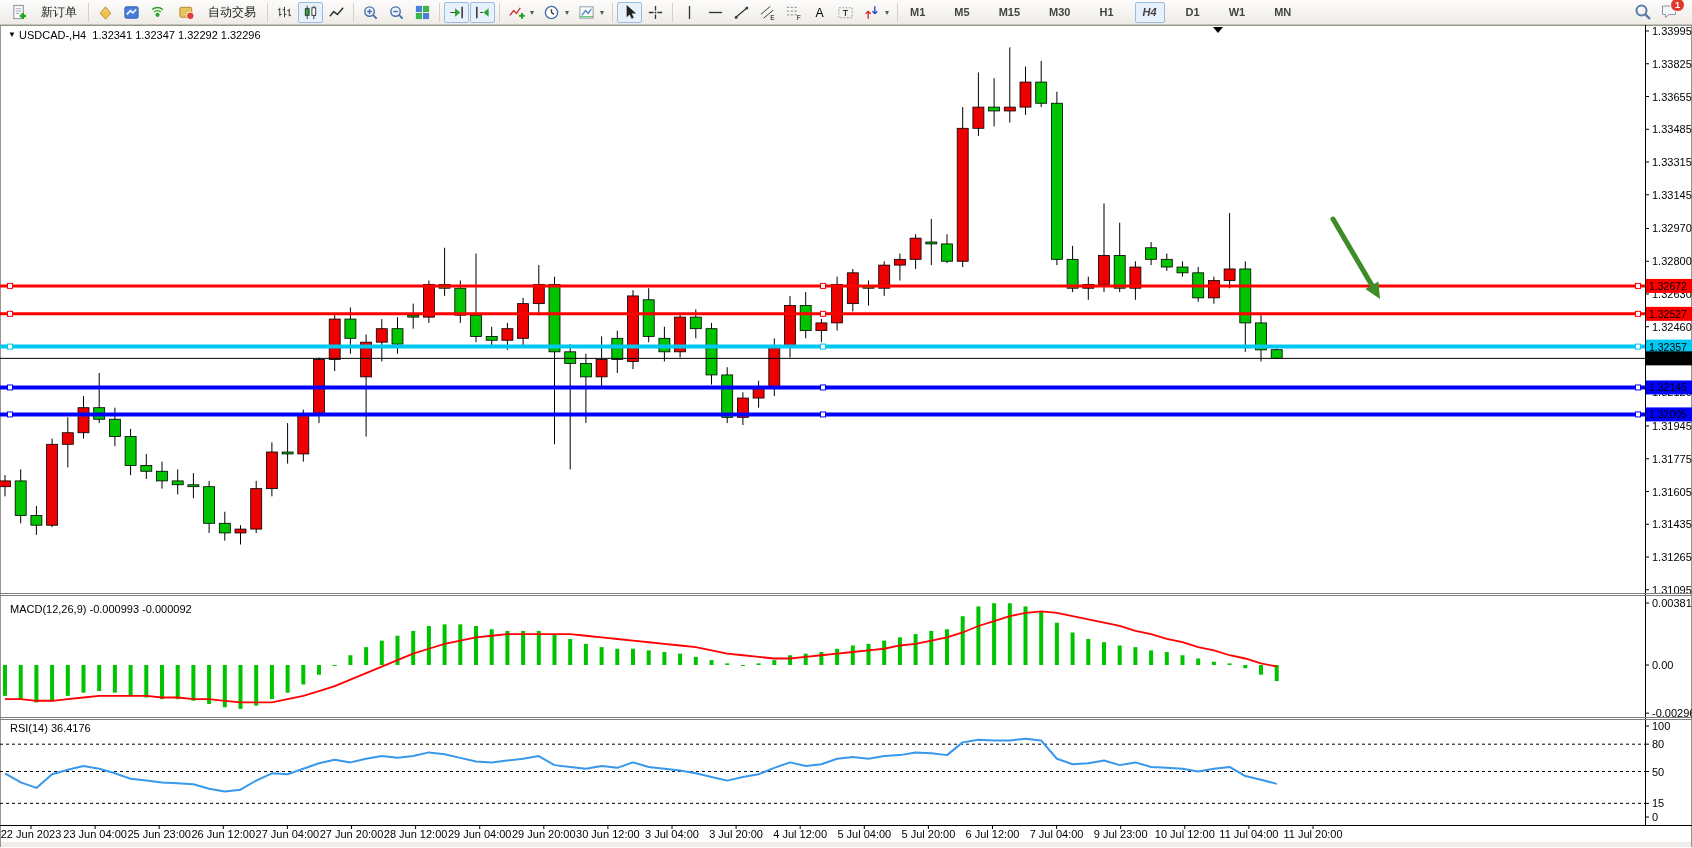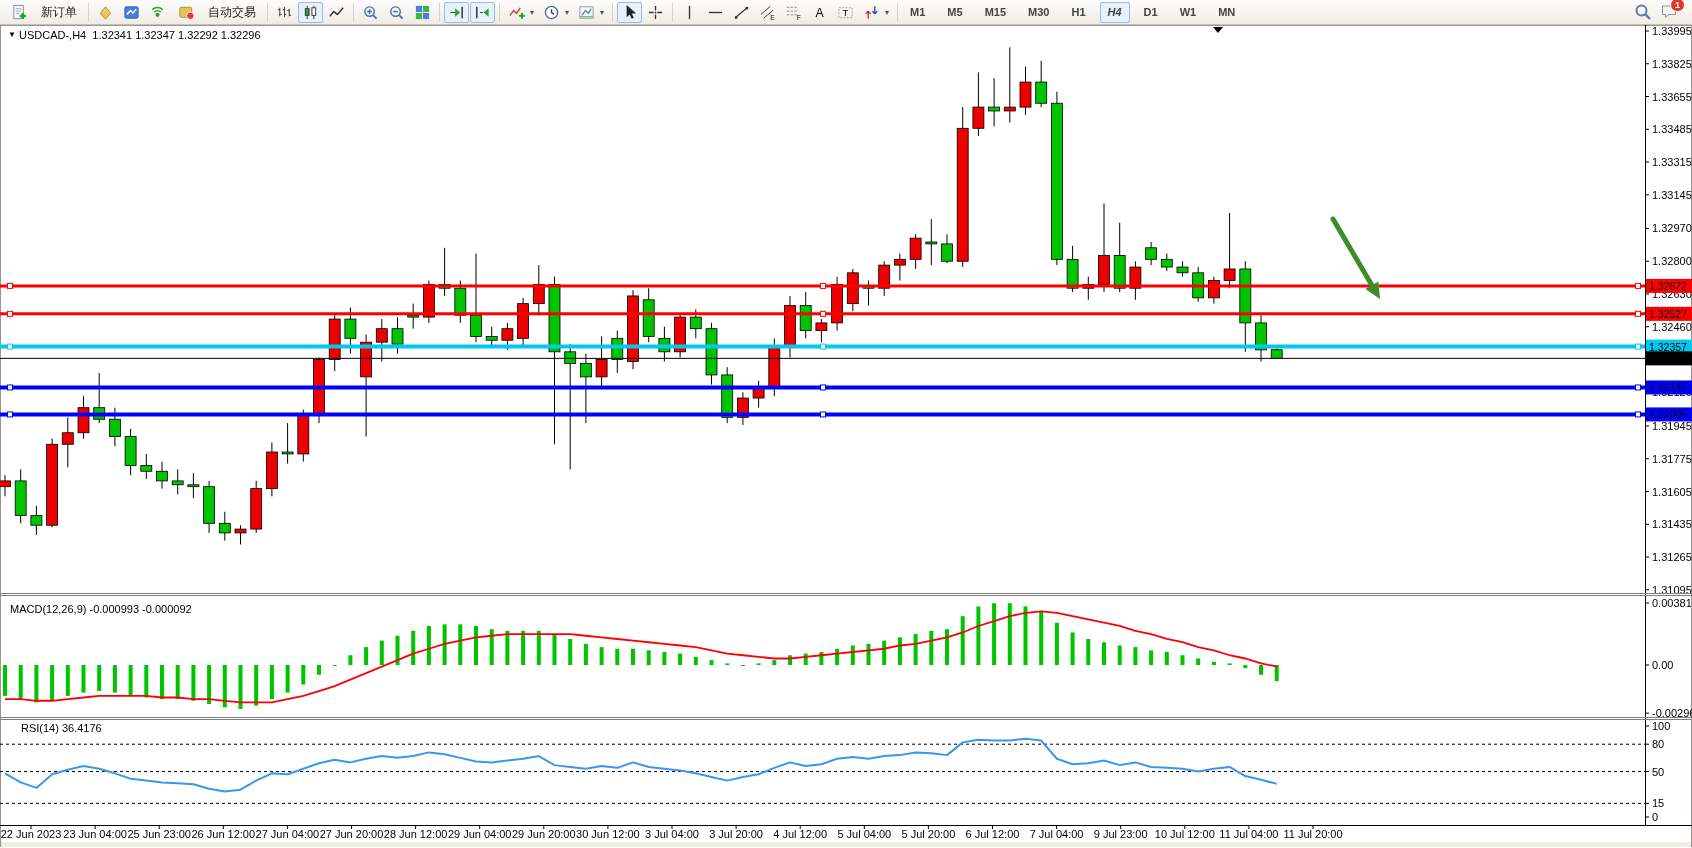--- a/index.html
+++ b/index.html
@@ -17,21 +17,21 @@
   .right-group{margin-left:auto;display:flex;align-items:center;gap:8px;padding-right:10px;}
   .chat-wrap{position:relative;display:flex;}
   .badge{position:absolute;top:-5px;right:-7px;background:#e0382b;color:#fff;border-radius:8px;
     font-size:9px;font-weight:bold;padding:0 4px;line-height:12px;border:1px solid #fff;}
   .ic{display:block;}
   #chart-svg{position:absolute;top:0;left:0;z-index:1;}
   .ovl{position:absolute;z-index:2;font-size:11px;color:#000;white-space:pre;text-align:center;}
   #chart-title{left:8px;top:29px;}
   #chart-title .tri{font-size:8px;vertical-align:2px;}
   #macd-label{left:10px;top:603px;}
-  #rsi-label{left:21px;top:722px;}
+  #rsi-label{left:10px;top:722px;}
   svg text{font-family:"Liberation Sans",sans-serif;fill:#000;}
 </style>
 </head>
 <body>
 
 <div class="toolbar">
 
   <button class="tb-btn labeled">
     <svg class="ic" viewBox="0 0 18 18" width="17" height="17">
       <rect x="3" y="1.5" width="10" height="14" fill="#fafafa" stroke="#7c8ba0"></rect>
@@ -218,21 +218,21 @@
   <button class="tb-btn">
     <svg class="ic" viewBox="0 0 18 18" width="17" height="17">
       <path d="M5.5 15.5v-8m0 0L3 10.5m2.5-3L8 10.5" stroke="#d22" fill="none" stroke-width="1.4"></path>
       <path d="M12.5 2.5v8m0 0L10 7.5m2.5 3L15 7.5" stroke="#24c" fill="none" stroke-width="1.4"></path>
     </svg>
     <span class="dd">▾</span>
   </button>
 
   <span class="tb-sep"></span>
 
-  <span id="tf-group" style="display:flex;align-items:center;gap:6px">
+  <span id="tf-group" style="display:flex;align-items:center;gap:13px">
       <button class="tb-btn tf">M1</button>
       <button class="tb-btn tf">M5</button>
       <button class="tb-btn tf">M15</button>
       <button class="tb-btn tf">M30</button>
       <button class="tb-btn tf">H1</button>
       <button class="tb-btn tf active">H4</button>
       <button class="tb-btn tf">D1</button>
       <button class="tb-btn tf">W1</button>
       <button class="tb-btn tf">MN</button>
     </span>

